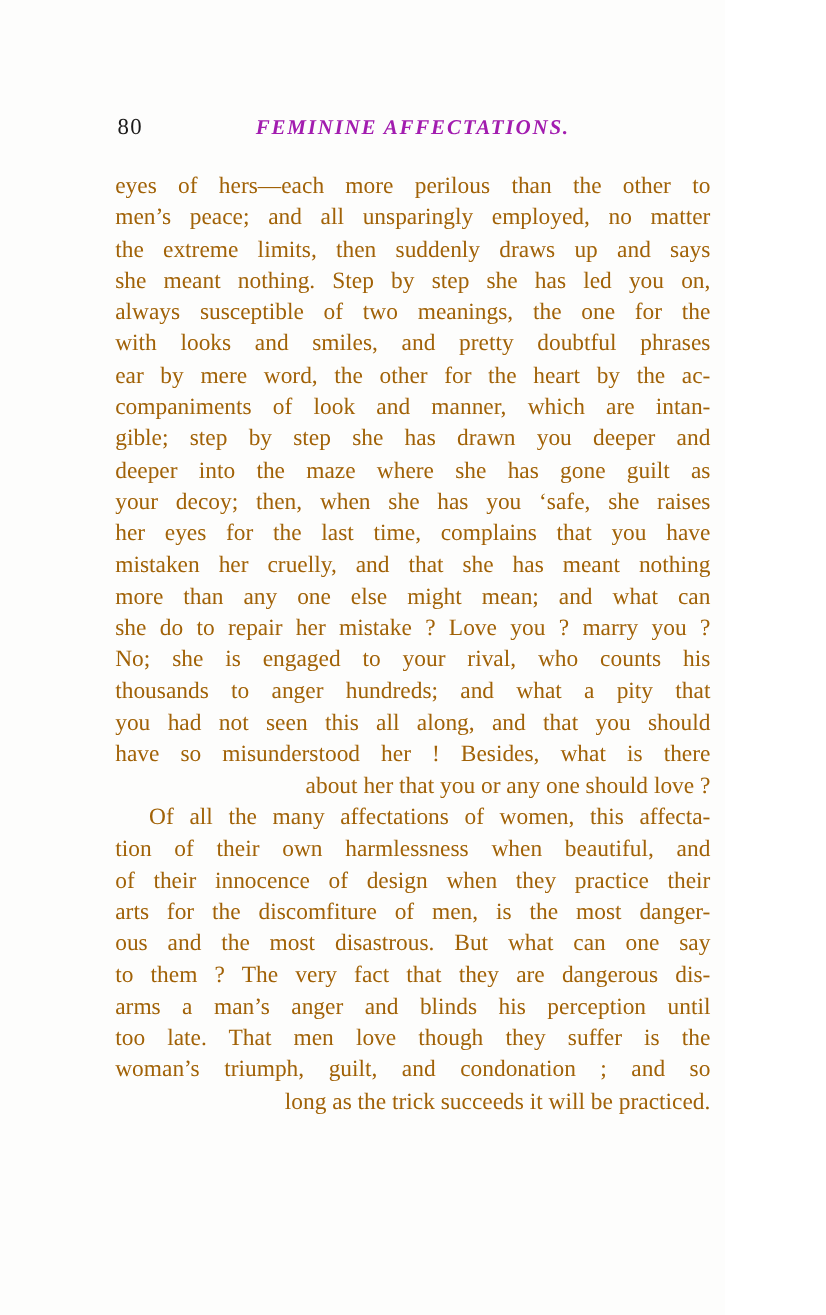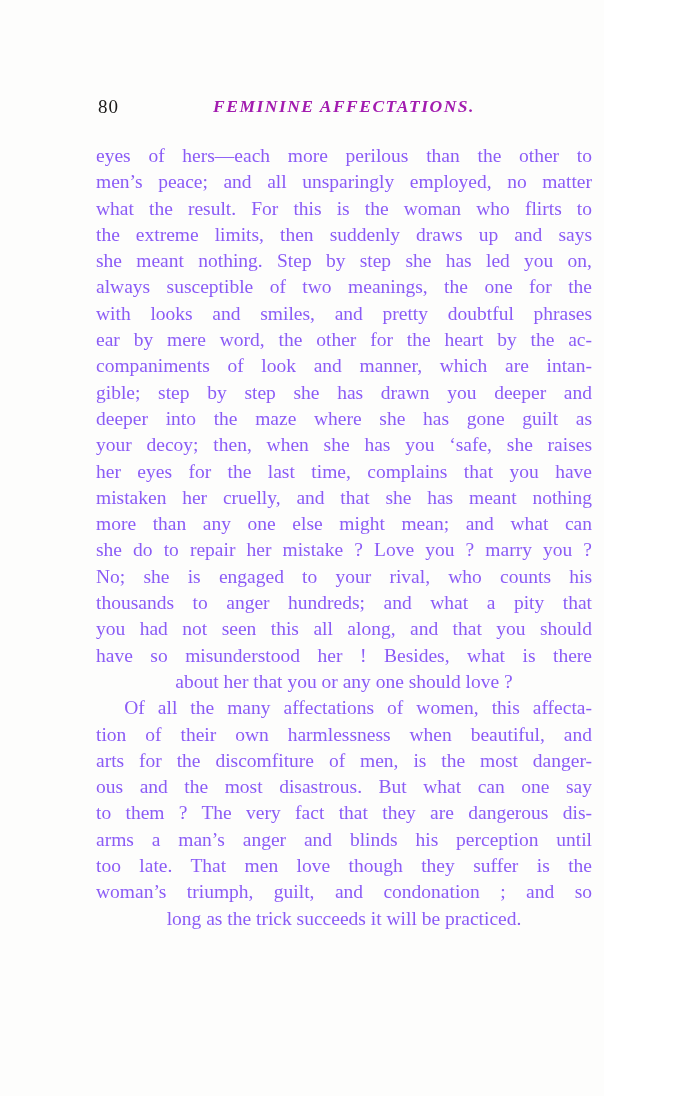--- a/index.html
+++ b/index.html
@@ -48,74 +48,74 @@
     top: 143px;
     left: 96px;
     width: 496px;
   }
   .line {
     font-size: 19.5px;
     line-height: 26.3px;
     height: 26.3px;
     white-space: nowrap;
     text-align: justify;
-    color: #8b5cf6;
+    color: #a16207;
   }
   .line.justified {
     white-space: normal;
     text-align: justify;
   }
   .line.justified::after {
     content: "";
     display: inline-block;
     width: 100%;
     height: 0;
   }
   .line.last {
-    text-align: center;
+    text-align: right;
   }
   .line.last::after {
     content: none;
   }
   .line.indent {
     text-indent: 1.45em;
   }
 </style>
 </head>
 <body>
 
 <div class="page">
   <div class="running-head">
     <span class="page-number">80</span>
     <span class="header-title">FEMININE AFFECTATIONS.</span>
   </div>
   <div class="text-body">
       <div class="line justified">eyes of hers—each more perilous than the other to</div>
       <div class="line justified">men’s peace; and all unsparingly employed, no matter</div>
-      <div class="line justified">what the result.  For this is the woman who flirts to</div>
       <div class="line justified">the extreme limits, then suddenly draws up and says</div>
       <div class="line justified">she meant nothing.  Step by step she has led you on,</div>
       <div class="line justified">always susceptible of two meanings, the one for the</div>
       <div class="line justified">with looks and smiles, and pretty doubtful phrases</div>
       <div class="line justified">ear by mere word, the other for the heart by the ac-</div>
       <div class="line justified">companiments of look and manner, which are intan-</div>
       <div class="line justified">gible; step by step she has drawn you deeper and</div>
       <div class="line justified">deeper into the maze where she has gone guilt as</div>
       <div class="line justified">your decoy; then, when she has you ‘safe, she raises</div>
       <div class="line justified">her eyes for the last time, complains that you have</div>
       <div class="line justified">mistaken her cruelly, and that she has meant nothing</div>
       <div class="line justified">more than any one else might mean; and what can</div>
       <div class="line justified">she do to repair her mistake ?  Love you ? marry you ?</div>
       <div class="line justified">No; she is engaged to your rival, who counts his</div>
       <div class="line justified">thousands to anger hundreds; and what a pity that</div>
       <div class="line justified">you had not seen this all along, and that you should</div>
       <div class="line justified">have so misunderstood her !  Besides, what is there</div>
       <div class="line last">about her that you or any one should love ?</div>
       <div class="line justified indent">Of all the many affectations of women, this affecta-</div>
       <div class="line justified">tion of their own harmlessness when beautiful, and</div>
+      <div class="line justified">of their innocence of design when they practice their</div>
       <div class="line justified">arts for the discomfiture of men, is the most danger-</div>
       <div class="line justified">ous and the most disastrous.  But what can one say</div>
       <div class="line justified">to them ?  The very fact that they are dangerous dis-</div>
       <div class="line justified">arms a man’s anger and blinds his perception until</div>
       <div class="line justified">too late.  That men love though they suffer is the</div>
       <div class="line justified">woman’s triumph, guilt, and condonation ; and so</div>
       <div class="line last">long as the trick succeeds it will be practiced.</div>
     </div>
 </div>
 

